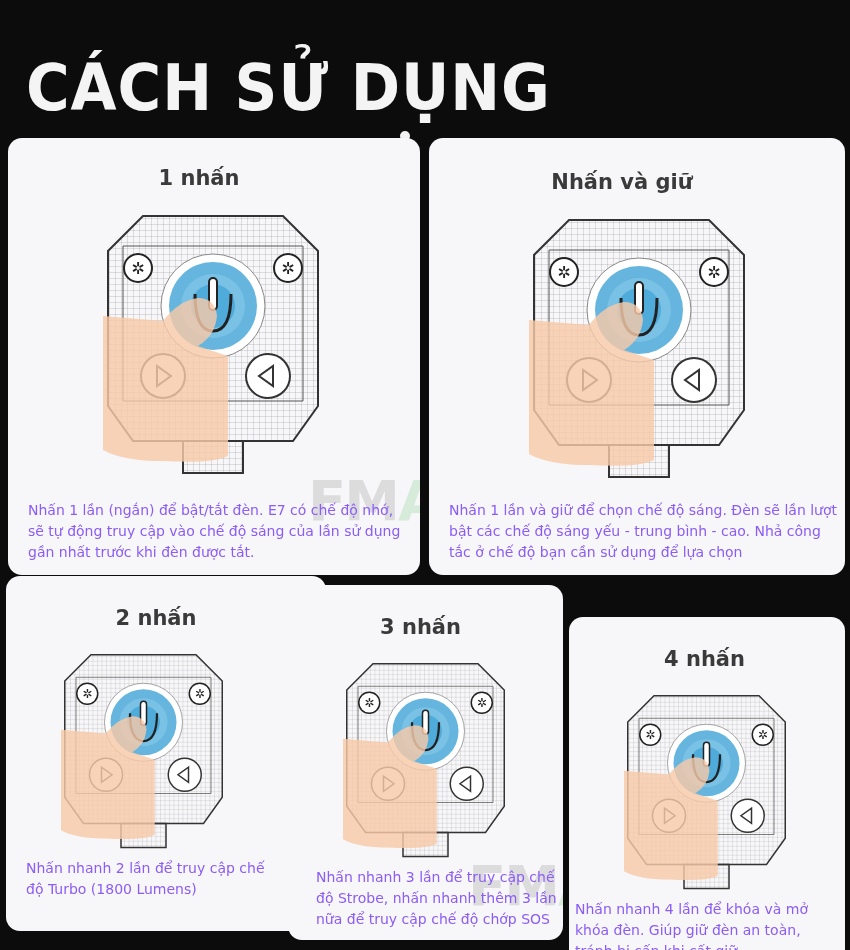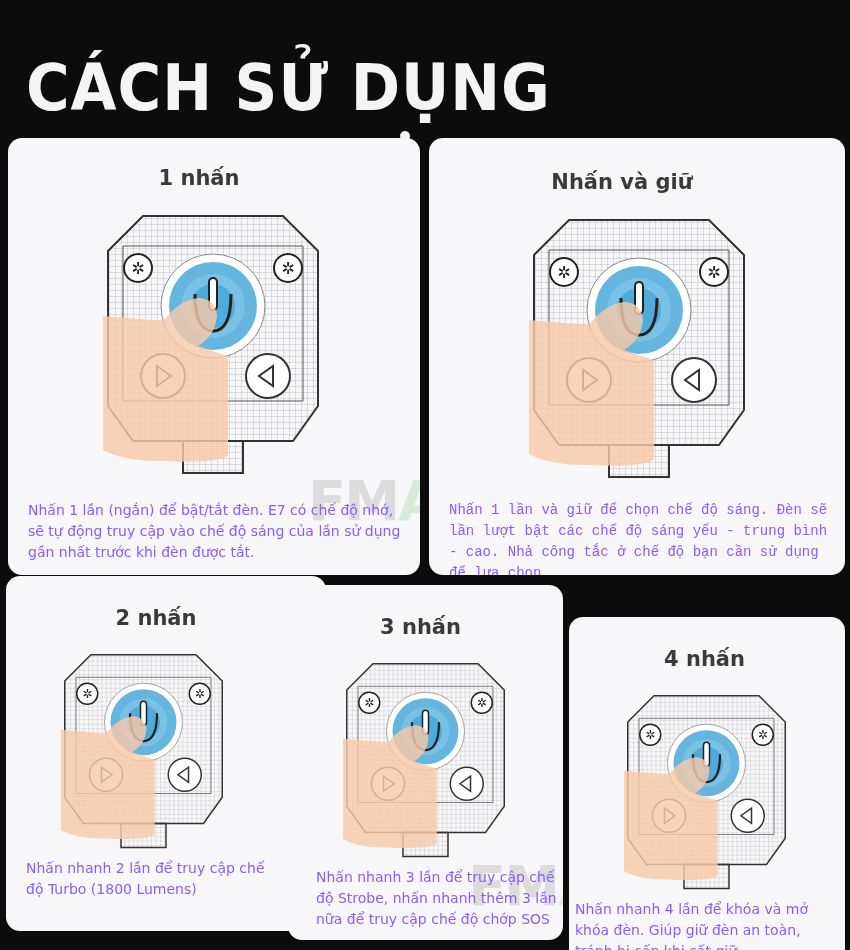--- a/index.html
+++ b/index.html
@@ -78,21 +78,21 @@
     </svg>
   <div class="watermark" style="left:300px; top:330px;"><span>FM</span><span class="g">A</span></div>
   <div class="card-desc" style="left:20px; top:362px; width:380px;">Nhấn 1 lần (ngắn) để bật/tắt đèn. E7 có chế độ nhớ, sẽ tự động truy cập vào chế độ sáng của lần sử dụng gần nhất trước khi đèn được tắt.</div>
 </div>
 
 <div class="card" style="left:429px; top:138px; width:416px; height:437px;">
   <div class="card-title" style="top:32px; left:-30px;">Nhấn và giữ</div>
   <svg class="illus" style="left:100px; top:72px;" width="220" height="270">
       <use href="#device"></use>
     </svg>
-  <div class="card-desc" style="left:20px; top:362px; width:390px;font-family:Liberation Mono, monospace;">Nhấn 1 lần và giữ để chọn chế độ sáng. Đèn sẽ lần lượt bật các chế độ sáng  yếu - trung bình - cao. Nhả công tắc ở chế độ bạn cần sử dụng để lựa chọn</div>
+  <div class="card-desc" style="left:20px; top:362px; width:390px;">Nhấn 1 lần và giữ để chọn chế độ sáng. Đèn sẽ lần lượt bật các chế độ sáng  yếu - trung bình - cao. Nhả công tắc ở chế độ bạn cần sử dụng để lựa chọn</div>
 </div>
 
 <div class="card" style="left:6px; top:576px; width:320px; height:355px;">
   <div class="card-title" style="top:30px; left:-20px;">2 nhấn</div>
   <svg class="illus" style="left:55px; top:70px;" width="165" height="205" viewBox="0 0 220 270">
       <use href="#device"></use>
     </svg>
   <div class="card-desc" style="left:20px; top:282px; width:250px;">Nhấn nhanh 2 lần để truy cập chế độ Turbo (1800 Lumens)</div>
 </div>
 

